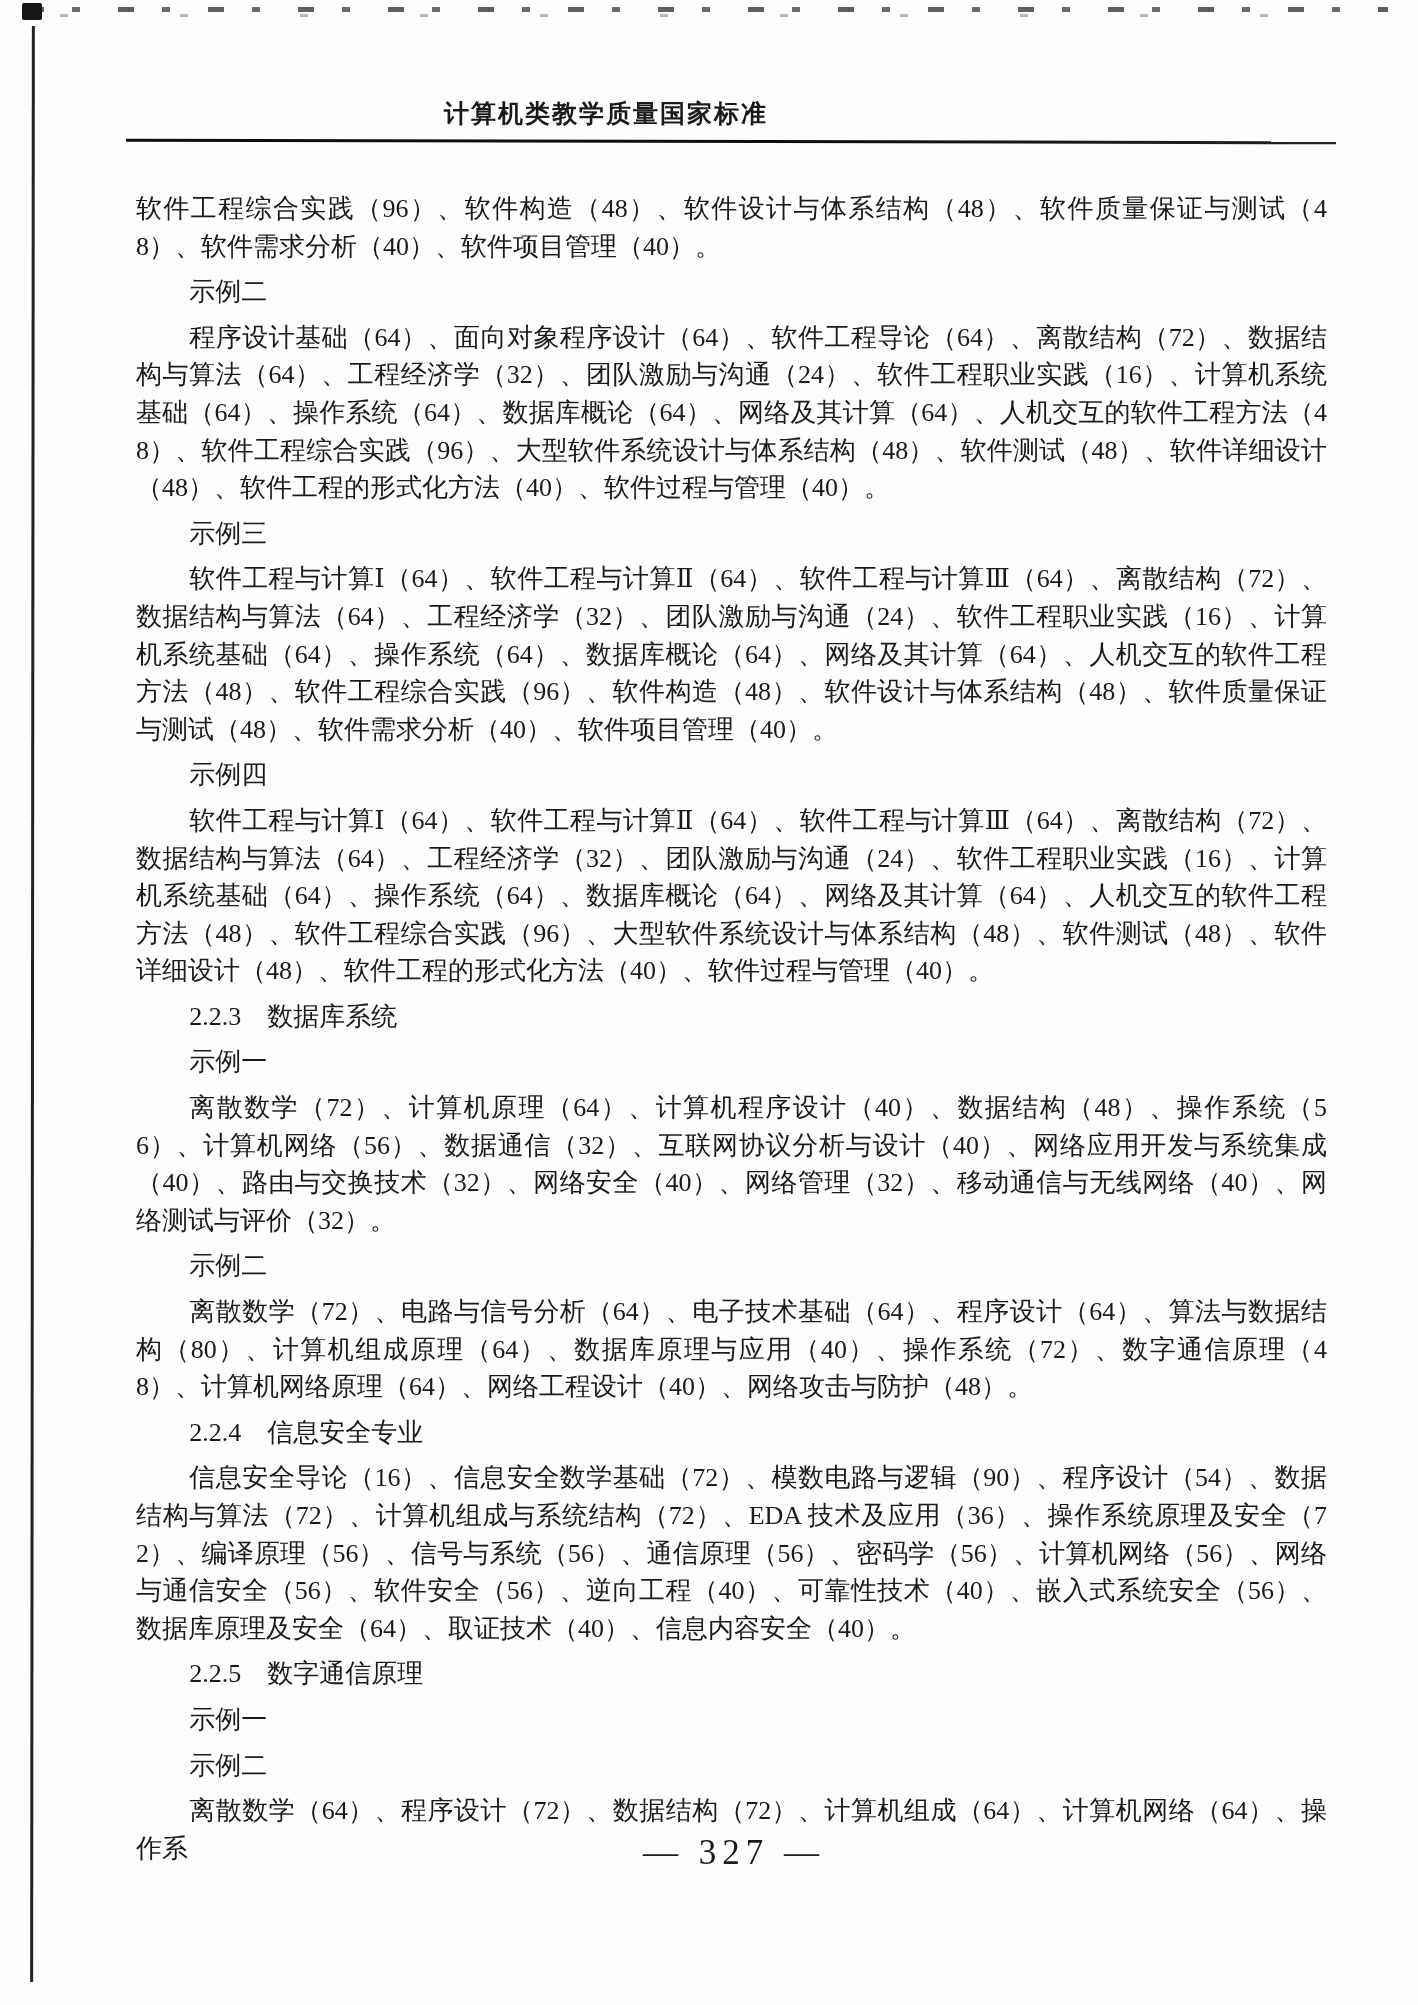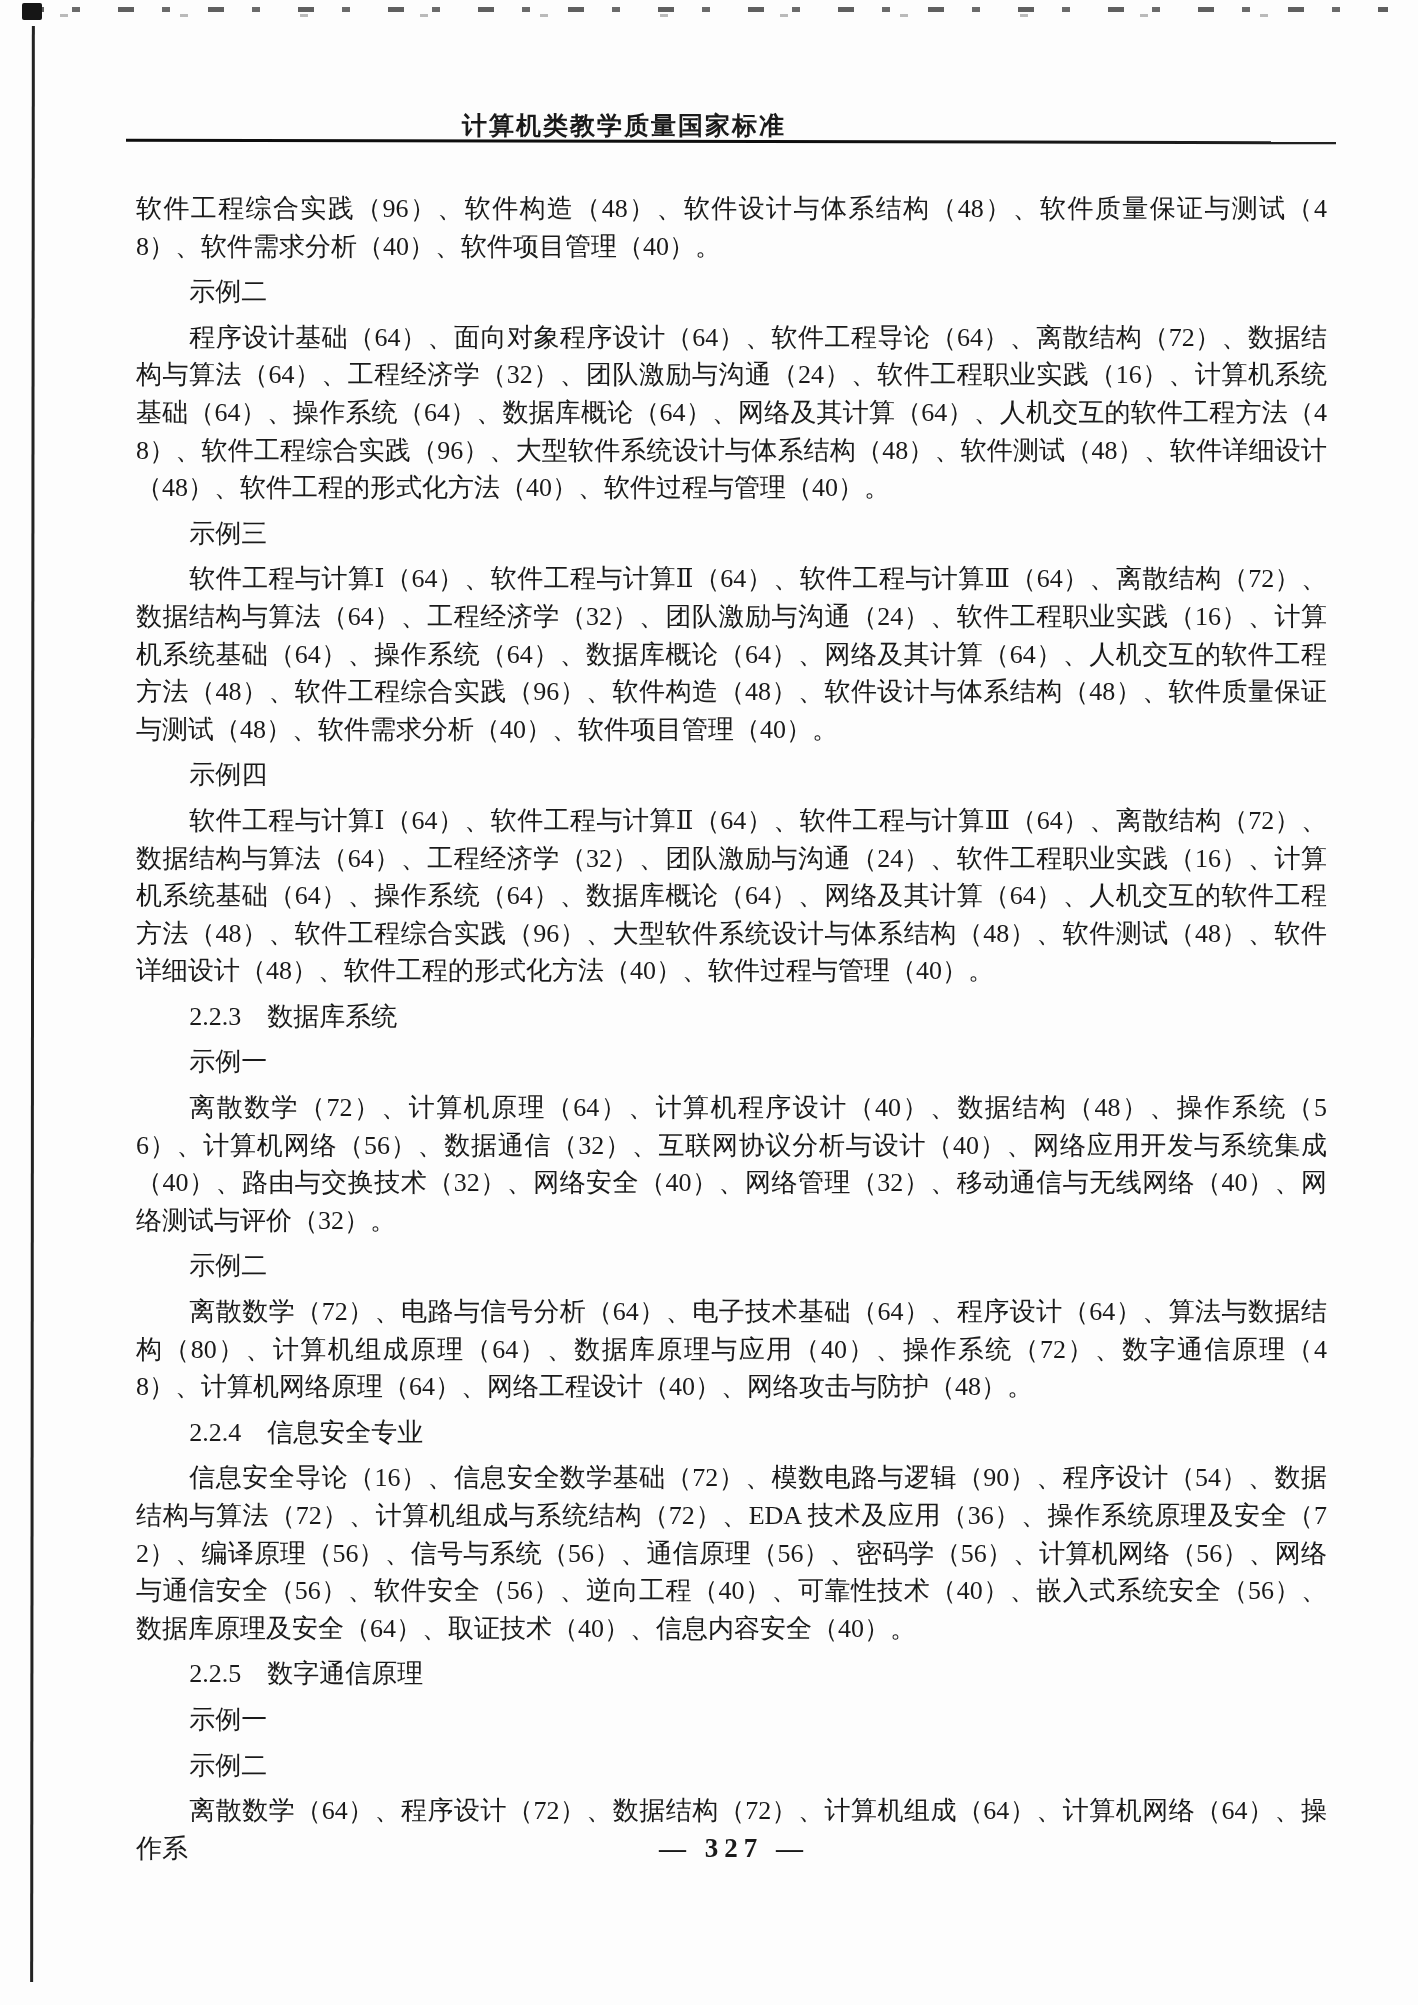--- a/index.html
+++ b/index.html
@@ -22,26 +22,25 @@
   }
   .artifact-top2{
     position:absolute;top:14px;left:60px;width:1250px;height:3px;
     background:repeating-linear-gradient(90deg,#555 0 8px,transparent 8px 120px);
     opacity:.4;
   }
   .artifact-corner{position:absolute;top:3px;left:22px;width:20px;height:17px;background:#161616;border-radius:2px;}
   .artifact-left{position:absolute;top:26px;left:31px;width:3px;height:1956px;background:#232323;transform:rotate(0.05deg);}
   
   .header-title{
-    position:absolute;top:109px;left:0;width:1212px;
+    position:absolute;top:97px;left:0;width:1212px;
     text-align:center;
     font-size:25px;
     letter-spacing:2px;
     font-weight:bold;
-    margin-left:18px;
   }
   .header-rule{
     position:absolute;top:140px;left:126px;width:1210px;height:3px;
     background:linear-gradient(90deg,#0e0e0e 0 55%,#222 100%);
     transform:rotate(0.12deg);
   }
   
   .content{
     position:absolute;top:182px;left:128px;width:1207px;
     font-size:26px;
@@ -52,22 +51,22 @@
     text-align:justify;
     text-justify:inter-character;
     word-break:break-all;
   }
   .para.opening{text-indent:0;}
   .para.body,.para.example,.para.section{text-indent:2.05em;}
   
   .footer{
     position:absolute;top:1833px;left:128px;width:1212px;
     text-align:center;
-    font-size:27px;
-    font-weight:bold;
+    font-size:35px;
+    font-weight:normal;
     letter-spacing:6px;
   }
 </style>
 </head>
 <body>
 
 <div class="page">
 
   <div class="artifact-top"></div>
   <div class="artifact-top2"></div>

